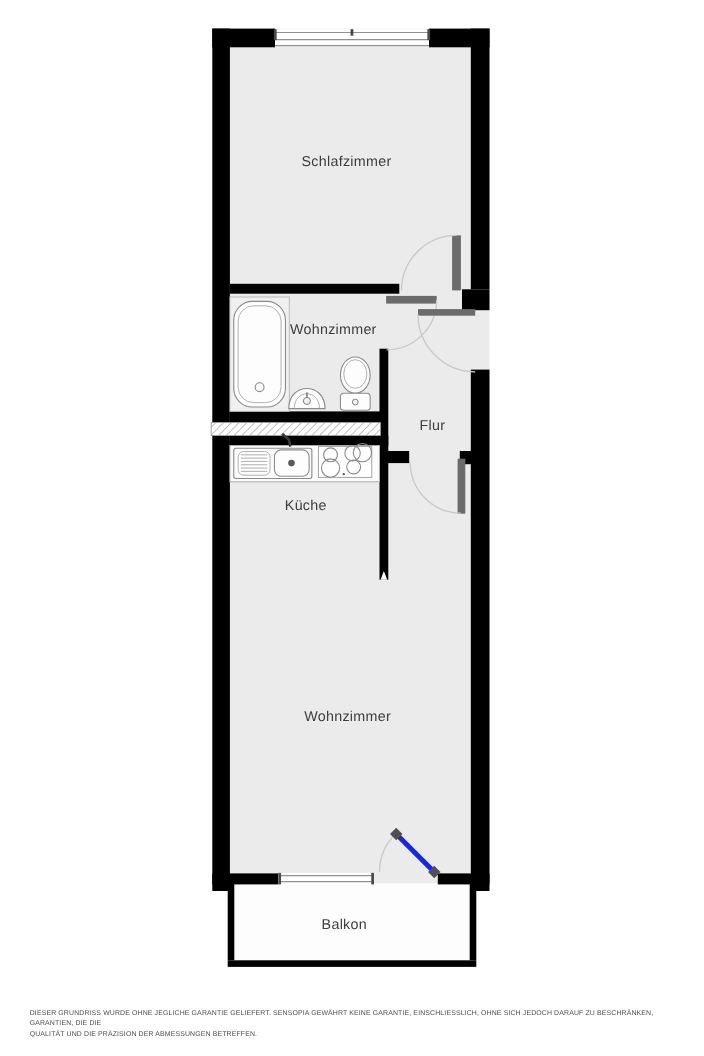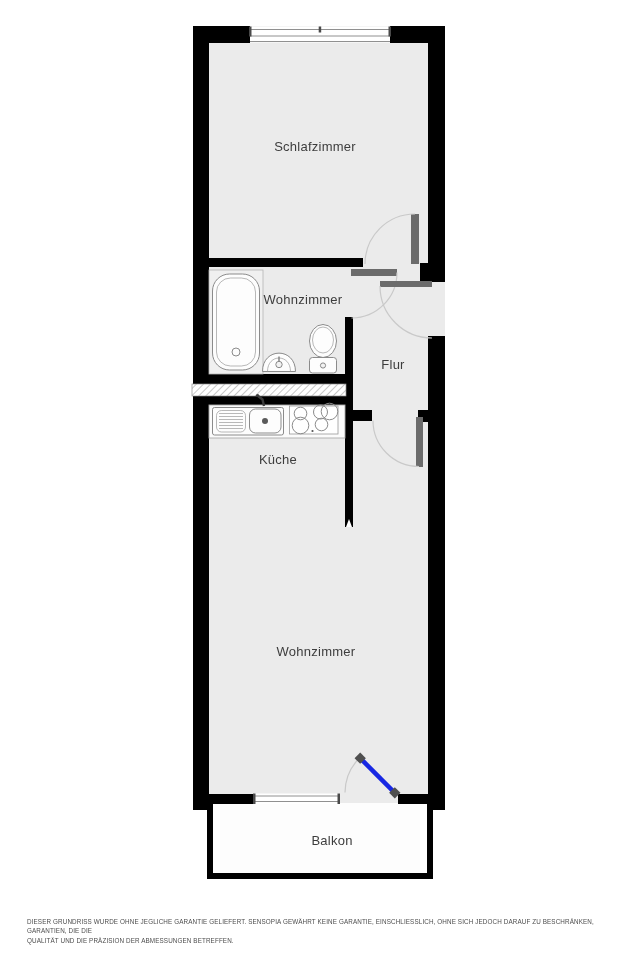--- a/index.html
+++ b/index.html
@@ -154,23 +154,23 @@
           <circle cx="329.5" cy="411.5" r="8.3"></circle>
           <circle cx="300.5" cy="425.5" r="8.3"></circle>
           <circle cx="321.5" cy="424.5" r="6.3"></circle>
         </g>
         <circle cx="312.5" cy="431" r="1.1" fill="#555555"></circle>
       </g>
     </svg>
 
     <div class="room-label" style="left:315px;top:146px">Schlafzimmer</div>
     <div class="room-label" style="left:303px;top:299px">Wohnzimmer</div>
-    <div class="room-label" style="left:393px;top:364px">Flur</div>
+    <div class="room-label" style="left:393px;top:386px">Flur</div>
     <div class="room-label" style="left:278px;top:459px">Küche</div>
     <div class="room-label" style="left:316px;top:651px">Wohnzimmer</div>
-    <div class="room-label" style="left:332px;top:840px">Balkon</div>
+    <div class="room-label" style="left:313px;top:840px">Balkon</div>
   </div>
 
   <div class="disclaimer">
     <div>DIESER GRUNDRISS WURDE OHNE JEGLICHE GARANTIE GELIEFERT. SENSOPIA GEWÄHRT KEINE GARANTIE, EINSCHLIESSLICH, OHNE SICH JEDOCH DARAUF ZU BESCHRÄNKEN, GARANTIEN, DIE DIE</div>
     <div>QUALITÄT UND DIE PRÄZISION DER ABMESSUNGEN BETREFFEN.</div>
   </div>
 </div>
 
 </body></html>

